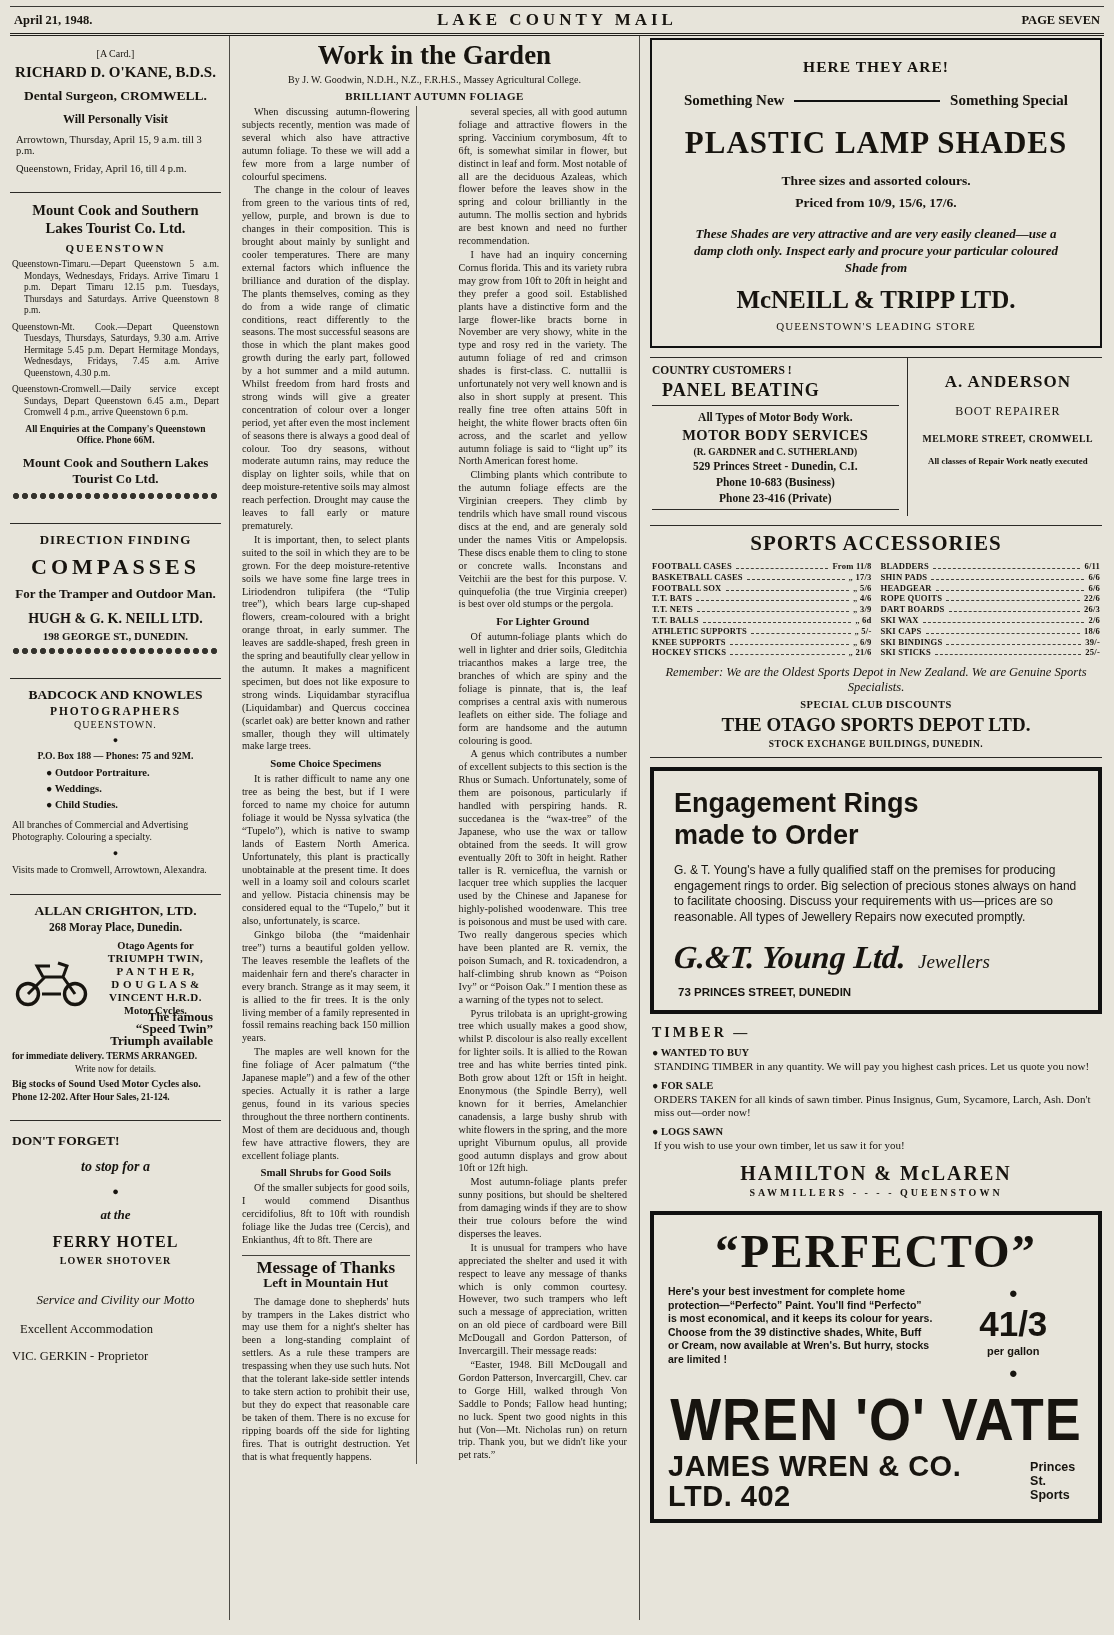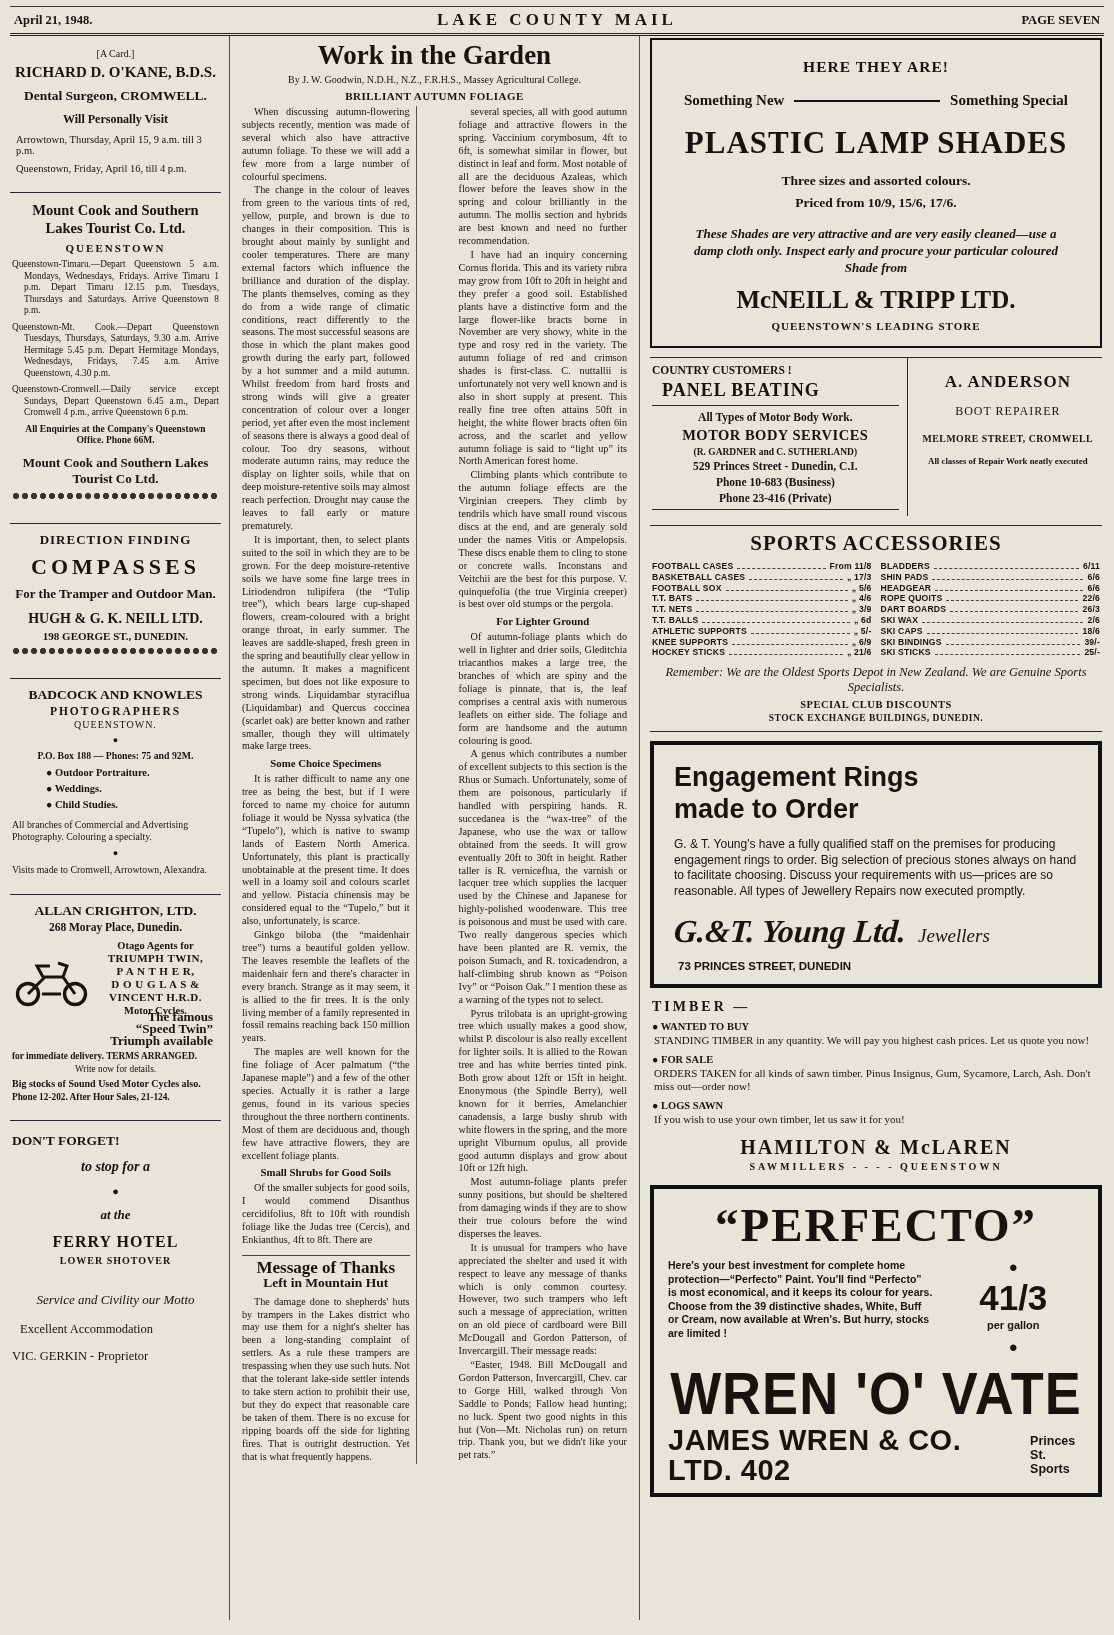--- a/index.html
+++ b/index.html
@@ -86,39 +86,39 @@
   .rad { margin-bottom:9px; }
   .lamp { border:2px solid #111; padding:18px 26px 14px; text-align:center; }
   .lamp .l1 { font-size:15.5px; font-weight:bold; letter-spacing:1px; }
   .lamp .newrow { display:flex; align-items:center; margin:16px 6px 4px; font-size:15px; font-weight:bold; }
   .lamp .dashline { flex:1; border-top:2px solid #111; margin:0 10px; }
   .lamp .l3 { font-size:31px; font-weight:bold; letter-spacing:1px; margin:16px 0 12px; }
   .lamp .l4 { font-size:13.5px; font-weight:bold; }
   .lamp .l5 { font-size:13.5px; font-weight:bold; margin-top:6px; }
   .lamp .l6 { font-size:13px; font-style:italic; font-weight:bold; margin:14px 4px 10px; line-height:17px; }
   .lamp .l7 { font-size:25px; font-weight:bold; margin-top:8px; }
-  .lamp .l8 { font-size:11px; font-weight:bold; letter-spacing:1px; margin-top:6px; }
+  .lamp .l8 { font-size:11px; font-weight:normal; letter-spacing:1px; margin-top:6px; }
   .panelrow { display:flex; border-top:1px solid #2c2a26; }
   .panel { width:57%; padding:6px 8px 6px 2px; border-right:1px solid #2c2a26; }
   .panel .l1 { font-size:11.5px; font-weight:bold; }
   .panel .l2 { font-size:18px; font-weight:bold; letter-spacing:1px; margin:4px 0 4px 10px; }
   .panel .inner { border:1px solid #2c2a26; border-left:none; border-right:none; padding:5px 2px; text-align:center; }
   .panel .l3 { font-size:11.5px; font-weight:bold; }
   .panel .l4 { font-size:14.5px; font-weight:bold; letter-spacing:.5px; margin-top:4px; }
   .panel .l5 { font-size:9.5px; font-weight:bold; margin-top:3px; }
   .panel .l6 { font-size:11.5px; font-weight:bold; margin-top:3px; }
   .panel .l7 { font-size:11.5px; font-weight:bold; margin-top:4px; }
   .anderson { flex:1; padding:14px 4px 6px 10px; text-align:center; }
   .anderson .l1 { font-size:17px; font-weight:bold; letter-spacing:1px; }
   .anderson .l2 { font-size:12px; letter-spacing:1px; margin-top:12px; }
   .anderson .l3 { font-size:9.8px; font-weight:bold; letter-spacing:.5px; margin-top:14px; }
   .anderson .l4 { font-size:8.8px; font-weight:bold; margin-top:12px; }
   .sports { border-top:1px solid #2c2a26; border-bottom:1px solid #2c2a26; padding:5px 2px 8px; }
   .sports .title { font-size:21px; font-weight:bold; text-align:center; letter-spacing:1px; margin-bottom:5px; }
-  .splists { display:flex; gap:9px; font-family:Liberation Sans, sans-serif; }
+  .splists { display:flex; gap:9px; font-family:Liberation Serif, serif; }
   .splist { width:50%; }
   .sprow { display:flex; align-items:baseline; font-size:8.6px; font-weight:bold; line-height:10.8px; letter-spacing:.2px; }
   .sprow .lead { flex:1; border-bottom:1px dashed #44423c; margin:0 4px 2px; min-width:8px; }
   .sports .remember { font-style:italic; font-size:12.5px; text-align:center; margin-top:7px; line-height:15px; }
   .sports .disc { font-size:10.5px; font-weight:bold; text-align:center; margin-top:4px; letter-spacing:.5px; }
   .sports .company { font-size:19px; font-weight:bold; text-align:center; margin-top:4px; }
   .sports .addr { font-size:9.5px; font-weight:bold; text-align:center; margin-top:3px; letter-spacing:.5px; }
   .rings { border:4px solid #111; padding:16px 20px 12px; font-family:"Liberation Sans", sans-serif; }
   .rings .t { font-size:27px; font-weight:bold; line-height:32px; }
   .rings .body { font-size:12px; line-height:15.5px; margin-top:12px; }
@@ -418,20 +418,21 @@
               </div>
             <div class="sprow">
                 <span>SKI STICKS</span>
                 <span class="lead"></span>
                 <span>25/-</span>
               </div>
           </div>
         </div>
         <div class="remember">Remember: We are the Oldest Sports Depot in New Zealand.  We are Genuine Sports Specialists.</div>
         <div class="disc">SPECIAL CLUB DISCOUNTS</div>
+        <div class="company">THE OTAGO SPORTS DEPOT LTD.</div>
         <div class="addr">STOCK EXCHANGE BUILDINGS, DUNEDIN.</div>
       </div>
 
       <div class="rad rings">
         <div class="t">Engagement Rings</div>
         <div class="t">made to Order</div>
         <div class="body">G. &amp; T. Young's have a fully qualified staff on the premises for producing engagement rings to order.  Big selection of precious stones always on hand to facilitate choosing.  Discuss your requirements with us—prices are so reasonable.  All types of Jewellery Repairs now executed promptly.</div>
         <div class="logorow">
           <span class="logo">G.&amp;T. Young Ltd.</span>
           <span class="logosuffix">Jewellers</span>

